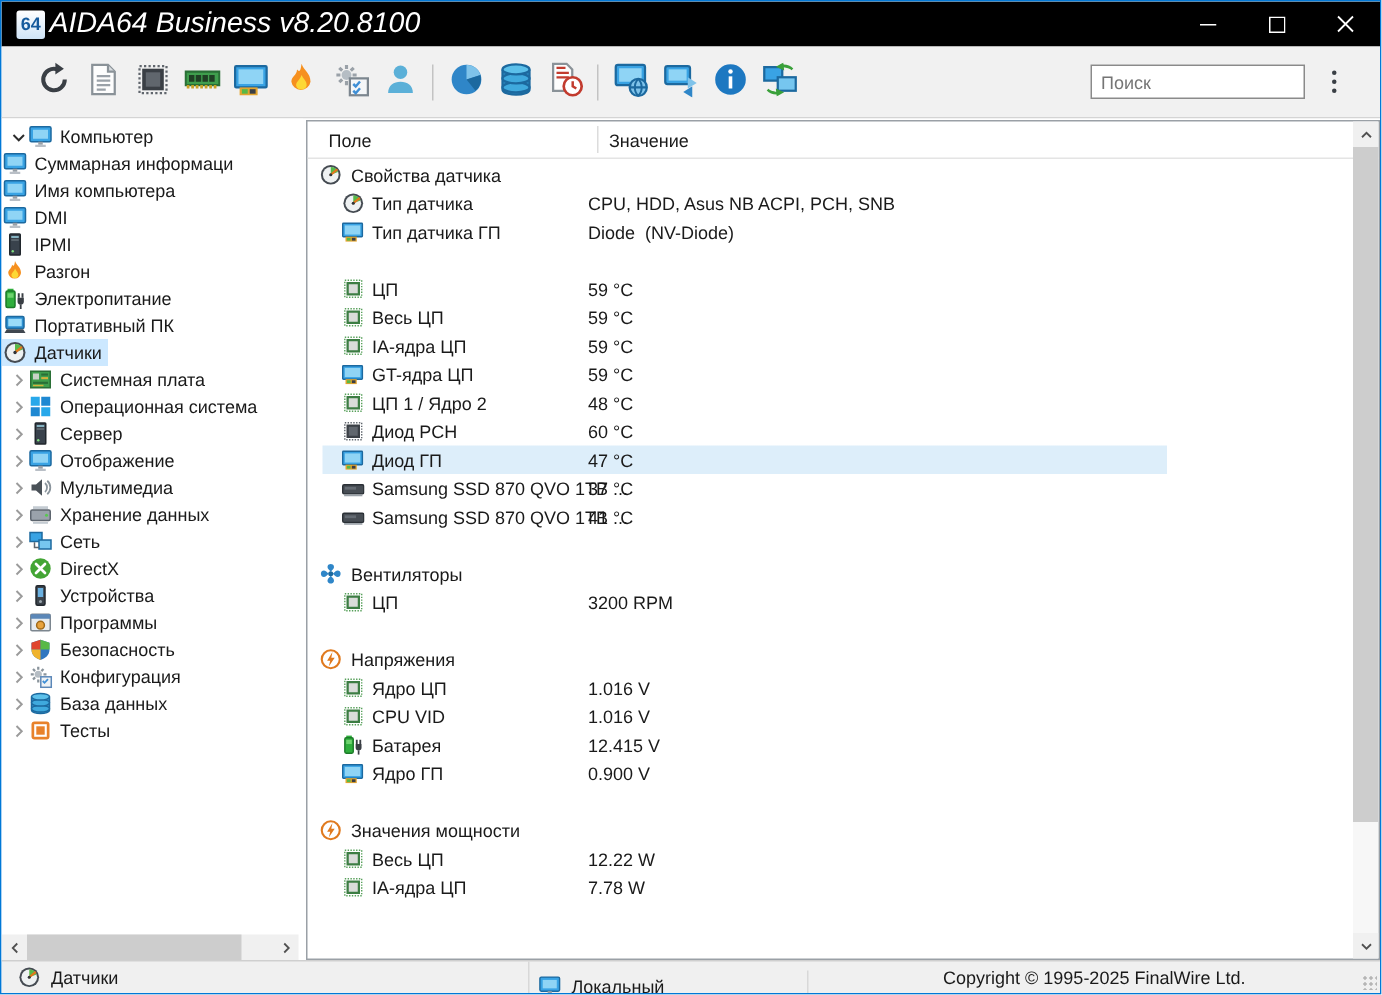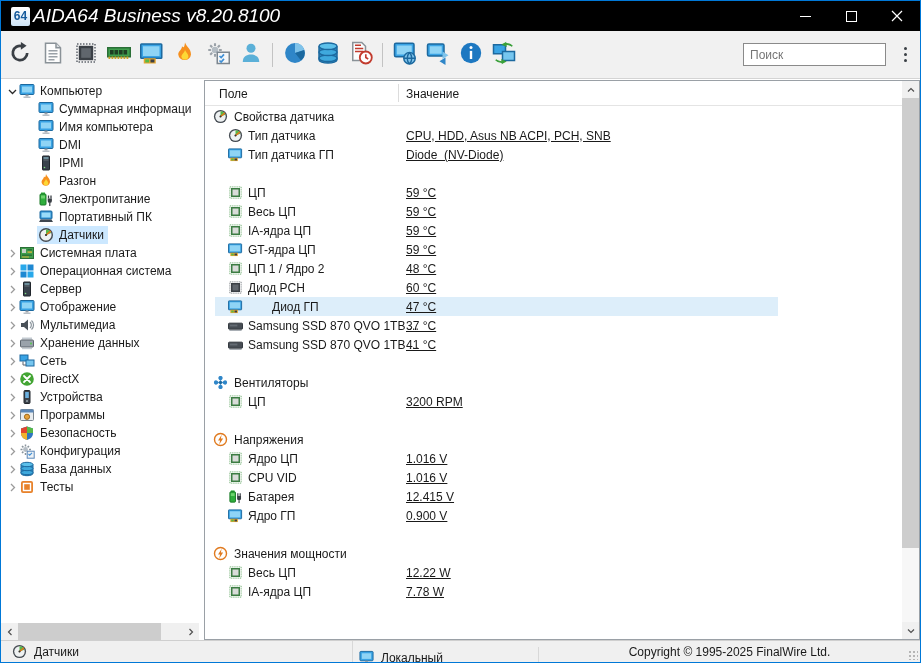--- a/index.html
+++ b/index.html
@@ -9,34 +9,34 @@
     display:flex;flex-direction:column;position:relative;overflow:hidden;}
   
   .titlebar{height:30px;background:#000000;display:flex;align-items:center;flex:0 0 auto;color:#fff;}
   .logo{width:19px;height:19px;margin-left:10px;border-radius:2px;background:linear-gradient(#ffffff,#cfe4f7);
     color:#155a9c;font-weight:bold;font-size:12px;display:flex;align-items:center;justify-content:center;}
   .title-text{margin-left:3px;font-size:19px;font-style:italic;}
   .win-controls{margin-left:auto;display:flex;height:100%;}
   .win-btn{width:46px;height:100%;display:flex;align-items:center;justify-content:center;}
   
   .toolbar{height:48px;background:#f1f1f1;border-bottom:1px solid #d4d4d4;display:flex;align-items:center;
-    padding:0 2px;flex:0 0 auto;}
+    padding:0 18px;flex:0 0 auto;}
   .tbtn{width:33px;height:34px;display:flex;align-items:center;justify-content:center;}
   .tsep{width:1px;height:24px;background:#c3c3c3;margin:0 5px;}
   .search-wrap{margin-left:auto;display:flex;align-items:center;}
   .search-input{width:143px;height:23px;border:1px solid #8a8a8a;background:#fff;font-family:"Liberation Sans",sans-serif;
     font-size:12px;padding:0 6px;outline:none;}
   .kebab{width:26px;height:30px;display:flex;flex-direction:column;align-items:center;justify-content:center;gap:3px;margin-left:6px;}
   .kebab i{width:3px;height:3px;border-radius:50%;background:#3a3f45;display:block;}
   
   .main{flex:1 1 auto;position:relative;background:#fff;overflow:hidden;}
   .sidebar{position:absolute;left:0;top:0;bottom:0;width:201px;background:#fff;overflow:hidden;padding-top:3px;}
   .tree-item{height:18px;display:flex;align-items:center;white-space:nowrap;}
   .tree-item .chev{width:12px;margin-left:5px;flex:0 0 auto;display:flex;align-items:center;justify-content:center;}
-  .tree-item.lvl1{padding-left:36px;}
+  .tree-item.lvl1{}
   .tree-sel{display:flex;align-items:center;padding:1px 4px 1px 1px;}
   .tree-sel.selected{background:#cce8ff;}
   .tree-ico{width:16px;height:16px;flex:0 0 auto;display:flex;align-items:center;justify-content:center;}
   .tree-label{margin-left:5px;}
   
   .hscroll{position:absolute;left:0;bottom:0;width:198px;height:17px;background:#f0f0f0;display:flex;align-items:center;}
   .hs-btn{width:17px;height:17px;display:flex;align-items:center;justify-content:center;flex:0 0 auto;}
   .hs-thumb{height:17px;width:143px;background:#cdcdcd;}
   .hs-track{flex:1;}
   
@@ -44,24 +44,24 @@
   .col-header{height:25px;position:relative;border-bottom:1px solid #e4e4e4;}
   .col-header .h1{position:absolute;left:14px;top:6px;}
   .col-header .h2{position:absolute;left:201px;top:6px;}
   .col-header .vline{position:absolute;left:193px;top:3px;bottom:3px;width:1px;background:#dcdcdc;}
   .rows{position:absolute;left:0;top:26px;right:17px;bottom:0;overflow:hidden;}
   .section{margin-bottom:19px;}
   .sec-header{height:19px;display:flex;align-items:center;padding-left:8px;}
   .sec-ico{width:15px;height:15px;display:flex;align-items:center;justify-content:center;flex:0 0 auto;}
   .sec-title{margin-left:6px;white-space:pre;}
   .row{height:19px;display:flex;align-items:center;padding-left:23px;position:relative;}
-  .row.selected{background:linear-gradient(#ddeefa,#ddeefa) no-repeat 10px 0 / 563px 100%;gap:24px;}
+  .row.selected{background:linear-gradient(#ddeefa,#ddeefa) no-repeat 10px 0 / 563px 100%;}
   .row-ico{width:15px;height:15px;display:flex;align-items:center;justify-content:center;flex:0 0 auto;}
   .row-label{margin-left:5px;white-space:pre;}
-  .row-value{position:absolute;left:201px;white-space:pre;text-decoration:underline;}
+  .row-value{position:absolute;left:187px;white-space:pre;}
   
   .vscroll{position:absolute;right:0;top:0;bottom:0;width:17px;background:#f7f7f7;}
   .vs-btn{position:absolute;left:0;width:17px;height:17px;background:#f0f0f0;display:flex;align-items:center;justify-content:center;}
   .vs-up{top:0;} .vs-down{bottom:0;}
   .vs-thumb{position:absolute;left:0;top:17px;width:17px;height:450px;background:#cdcdcd;}
   
   .statusbar{height:22px;flex:0 0 auto;background:#f0f0f0;border-top:1px solid #cfcfcf;display:flex;align-items:center;position:relative;}
   .sb-pane{height:100%;display:flex;align-items:center;border-right:1px solid #d8d8d8;}
   .sb-pane.p1{width:352px;padding-left:11px;}
   .sb-pane.p2{width:186px;padding-left:6px;margin-top:12px;}

